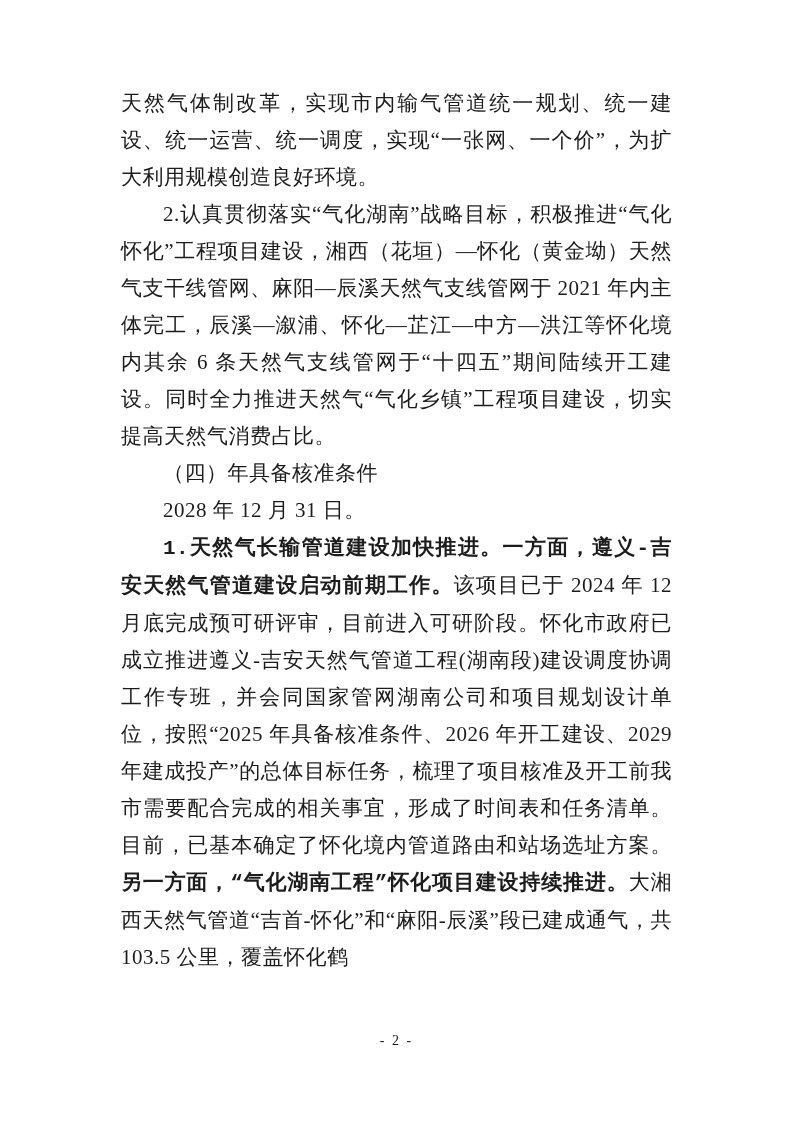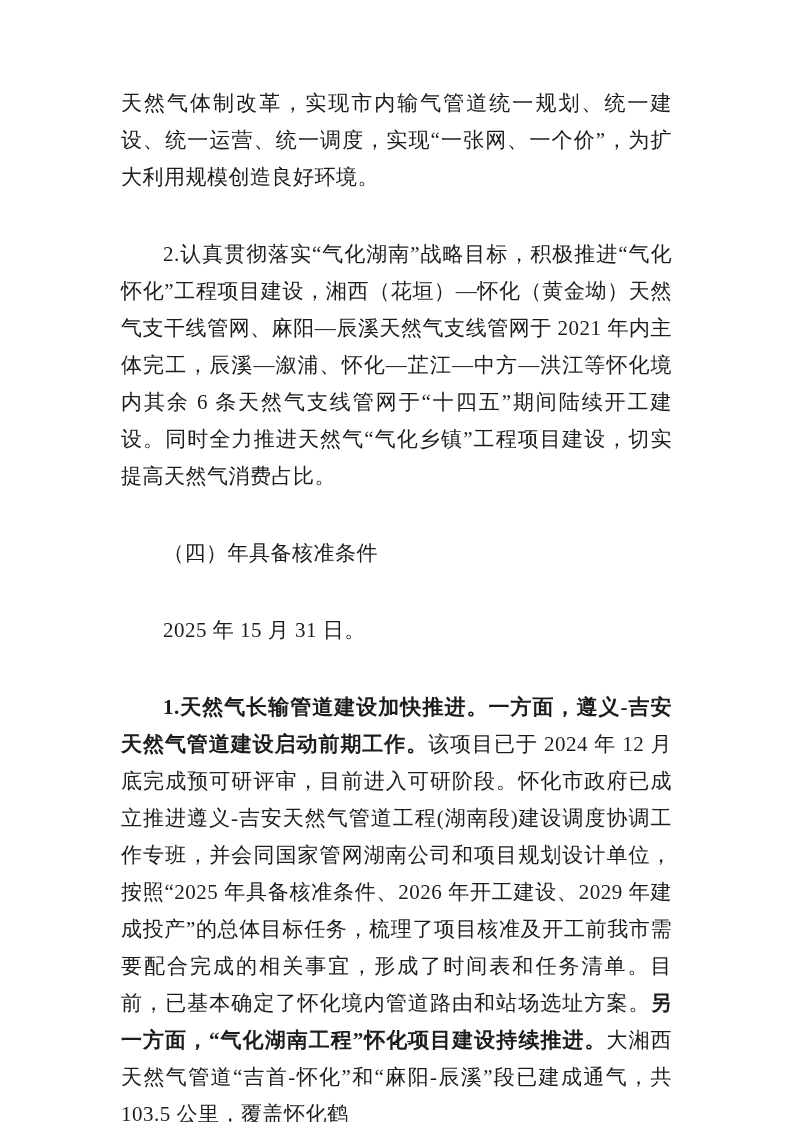--- a/index.html
+++ b/index.html
@@ -25,28 +25,28 @@
     line-height: 37px;
     text-align: justify;
     letter-spacing: 0.5px;
   }
   .para {
     margin: 0;
     padding: 0;
   }
   .para.indent {
     text-indent: 2em;
-    margin-top: 40px;
   }
   .para.heading {
     font-family: "Liberation Sans", "DejaVu Sans", sans-serif;
     font-weight: 700;
   }
   .run-bold {
     font-weight: 700;
+    font-family: Liberation Mono, monospace;
   }
   .footer {
     position: absolute;
     top: 1031px;
     left: 0;
     width: 100%;
     text-align: center;
     font-size: 14px;
     line-height: 20px;
     letter-spacing: 2px;
@@ -58,21 +58,21 @@
 
 <div class="page">
   <div class="content">
 
     <p class="para"><span>天然气体制改革，实现市内输气管道统一规划、统一建设、统一运营、统一调度，实现“一张网、一个价”，为扩大利用规模创造良好环境。</span></p>
 
     <p class="para indent"><span>2.认真贯彻落实“气化湖南”战略目标，积极推进“气化怀化”工程项目建设，湘西（花垣）—怀化（黄金坳）天然气支干线管网、麻阳—辰溪天然气支线管网于 2021 年内主体完工，辰溪—溆浦、怀化—芷江—中方—洪江等怀化境内其余 6 条天然气支线管网于“十四五”期间陆续开工建设。同时全力推进天然气“气化乡镇”工程项目建设，切实提高天然气消费占比。</span></p>
 
     <p class="para indent"><span>（四）年具备核准条件</span></p>
 
-    <p class="para indent"><span>2025 年 15 月 31 日。</span></p>
+    <p class="para indent"><span>2028 年 12 月 31 日。</span></p>
 
 
     <p class="para indent"><span class="run-bold">1.天然气长输管道建设加快推进。一方面，遵义-吉安天然气管道建设启动前期工作。</span><span>该项目已于 2024 年 12 月底完成预可研评审，目前进入可研阶段。怀化市政府已成立推进遵义-吉安天然气管道工程(湖南段)建设调度协调工作专班，并会同国家管网湖南公司和项目规划设计单位，按照“2025 年具备核准条件、2026 年开工建设、2029 年建成投产”的总体目标任务，梳理了项目核准及开工前我市需要配合完成的相关事宜，形成了时间表和任务清单。目前，已基本确定了怀化境内管道路由和站场选址方案。</span><span class="run-bold">另一方面，“气化湖南工程”怀化项目建设持续推进。</span><span>大湘西天然气管道“吉首-怀化”和“麻阳-辰溪”段已建成通气，共 103.5 公里，覆盖怀化鹤</span></p>
 
   </div>
 
   <div class="footer">- 2 -</div>
 </div>
 
 </body></html>

